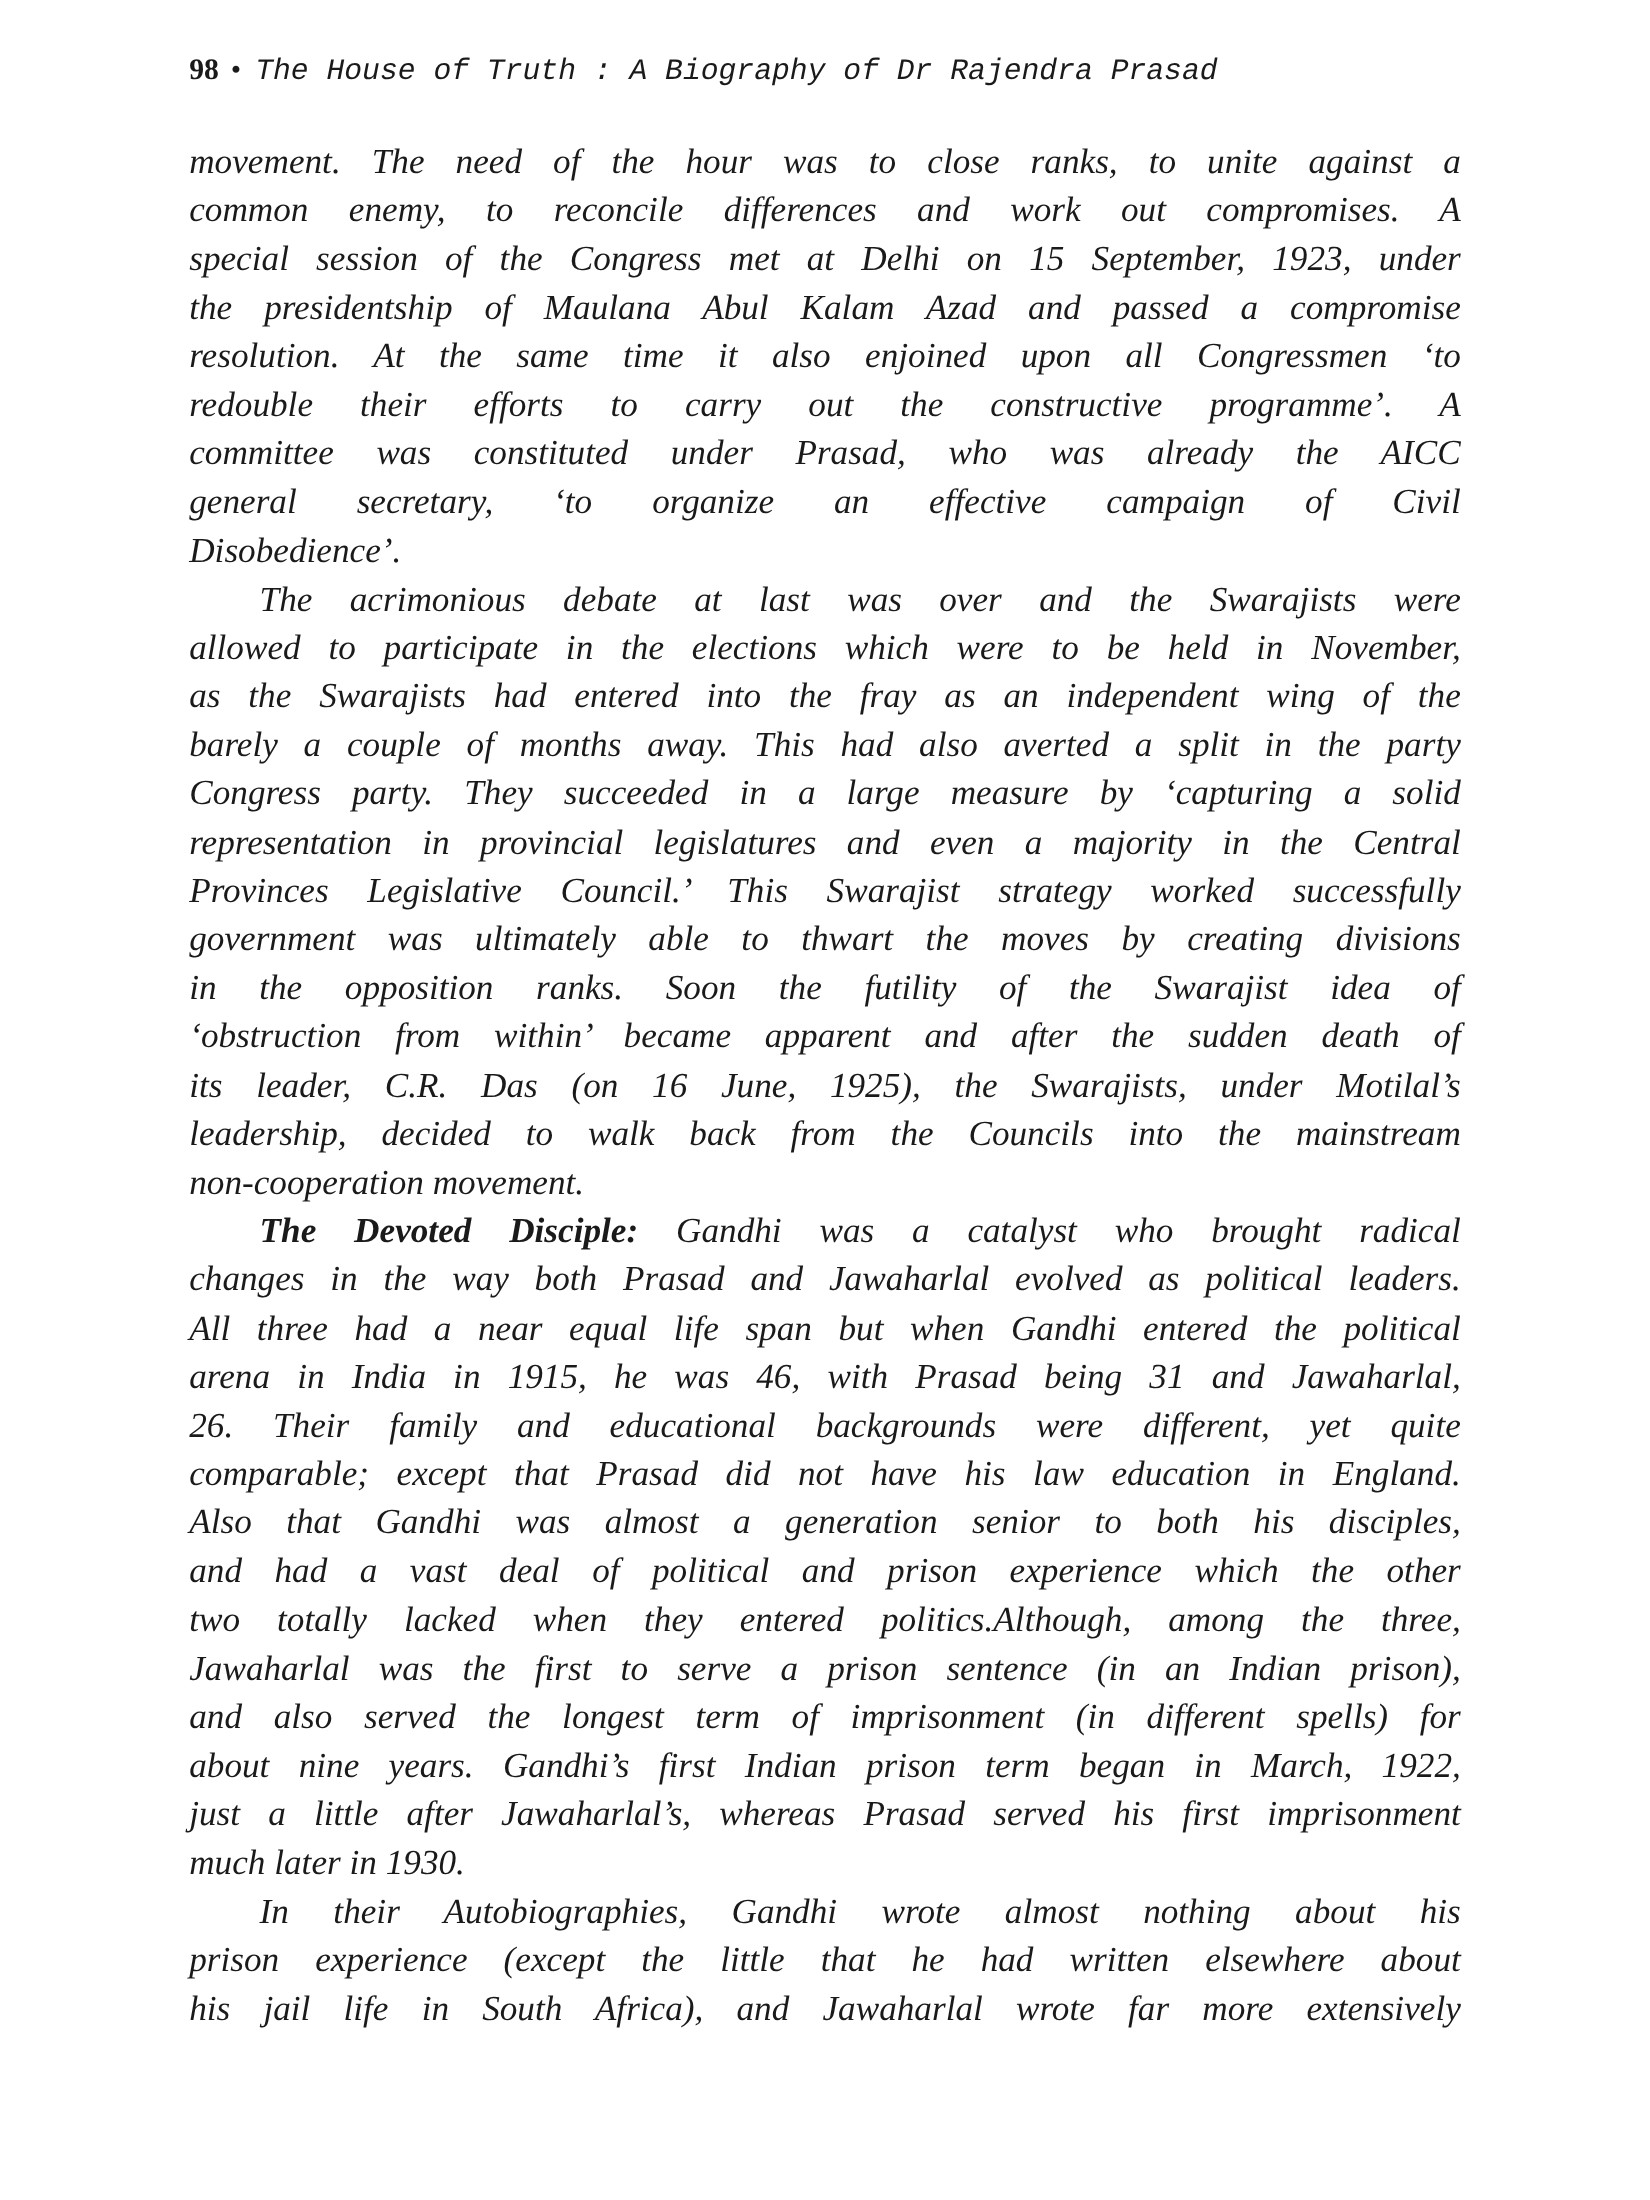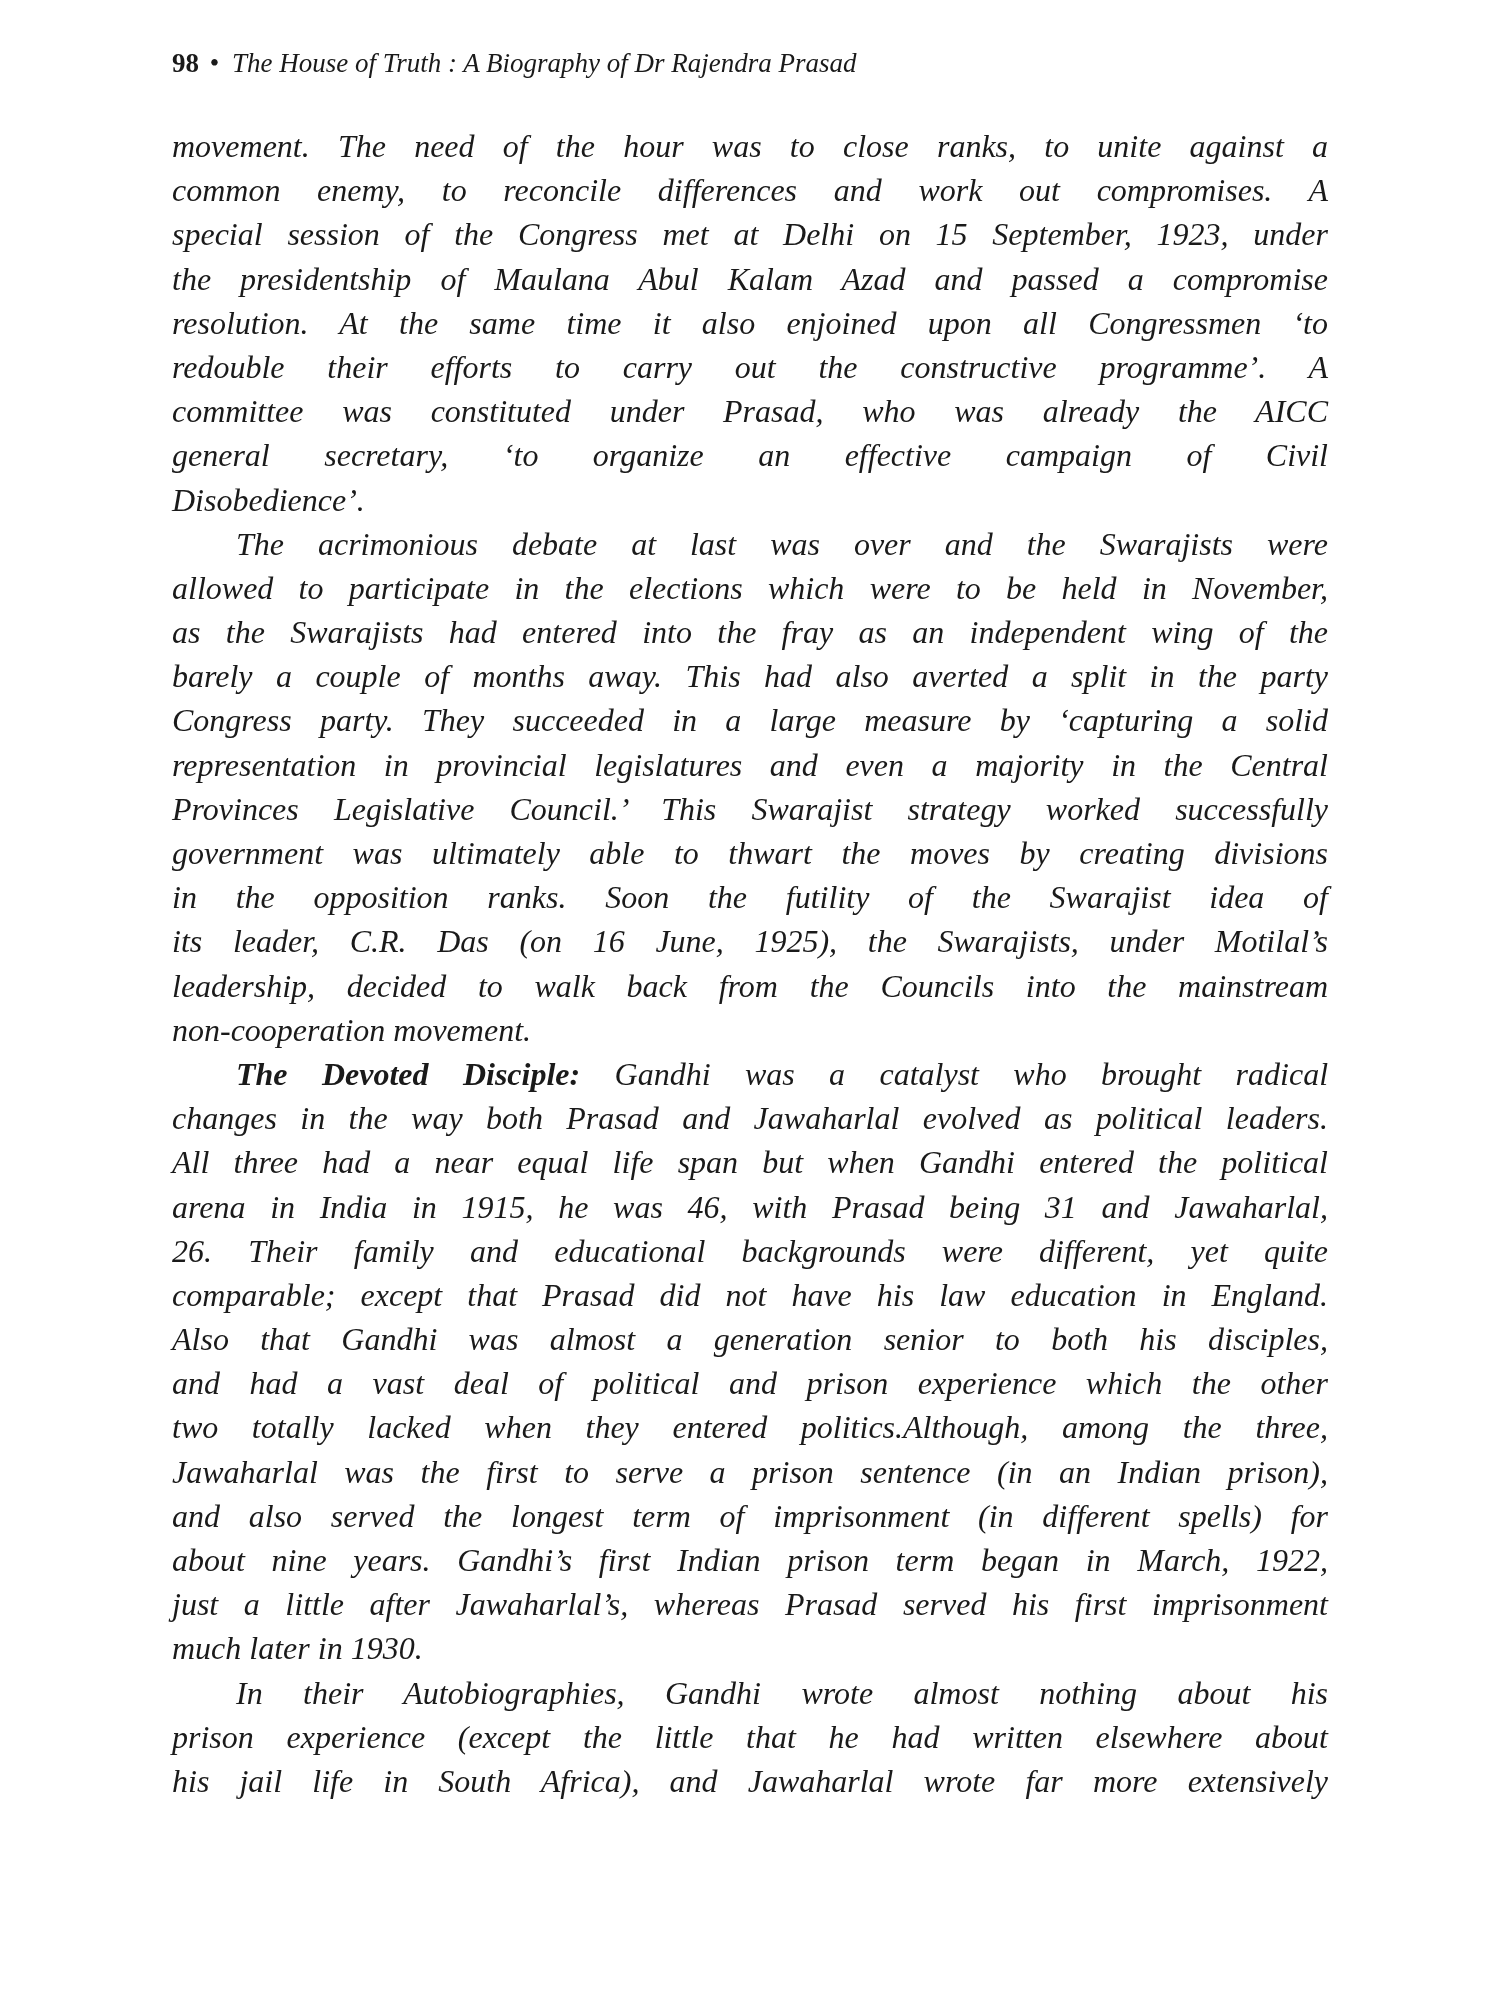--- a/index.html
+++ b/index.html
@@ -4,21 +4,21 @@
 <style>
   html, body { margin: 0; padding: 0; background: #ffffff; }
   body { width: 1500px; height: 2000px; position: relative; overflow: hidden; color: #1a1a1a; }
   .page { position: absolute; left: 172px; top: 0; width: 1156px; }
   .running-head {
     position: absolute; left: 0; top: 40px; height: 46px; line-height: 46px;
     font-family: "Liberation Serif", serif; font-size: 27px; white-space: nowrap;
   }
   .running-head .num { font-style: normal; font-weight: bold; }
   .running-head .bullet { margin: 0 6px 0 4px; }
-  .running-head .title { font-style: italic; }
+  .running-head .title { font-style: italic; font-family: Liberation Mono, monospace; }
   .body-text {
     position: absolute; left: 0; top: 124px; width: 1156px;
     font-family: "Liberation Serif", serif; font-size: 32px; font-style: italic;
   }
   .line {
     display: block; height: 44.2px; line-height: 44.2px; white-space: nowrap;
     text-align: justify; text-align-last: justify; overflow: visible;
   }
   .line.last { text-align-last: left; }
   .line.indent { padding-left: 64px; }
@@ -51,20 +51,21 @@
     <div class="paragraph">
       <span class="line indent">The acrimonious debate at last was over and the Swarajists were</span>
       <span class="line">allowed to participate in the elections which were to be held in November,</span>
       <span class="line">as the Swarajists had entered into the fray as an independent wing of the</span>
       <span class="line">barely a couple of months away. This had also averted a split in the party</span>
       <span class="line">Congress party. They succeeded in a large measure by ‘capturing a solid</span>
       <span class="line">representation in provincial legislatures and even a majority in the Central</span>
       <span class="line">Provinces Legislative Council.’ This Swarajist strategy worked successfully</span>
       <span class="line">government was ultimately able to thwart the moves by creating divisions</span>
       <span class="line">in the opposition ranks. Soon the futility of the Swarajist idea of</span>
+      <span class="line">‘obstruction from within’ became apparent and after the sudden death of</span>
       <span class="line">its leader, C.R. Das (on 16 June, 1925), the Swarajists, under Motilal’s</span>
       <span class="line">leadership, decided to walk back from the Councils into the mainstream</span>
       <span class="line last">non-cooperation movement.</span>
     </div>
 
     <div class="paragraph">
       <span class="line indent"><span class="bold">The Devoted Disciple:</span> <span>Gandhi was a catalyst who brought radical</span></span>
       <span class="line">changes in the way both Prasad and Jawaharlal evolved as political leaders.</span>
       <span class="line">All three had a near equal life span but when Gandhi entered the political</span>
       <span class="line">arena in India in 1915, he was 46, with Prasad being 31 and Jawaharlal,</span>

